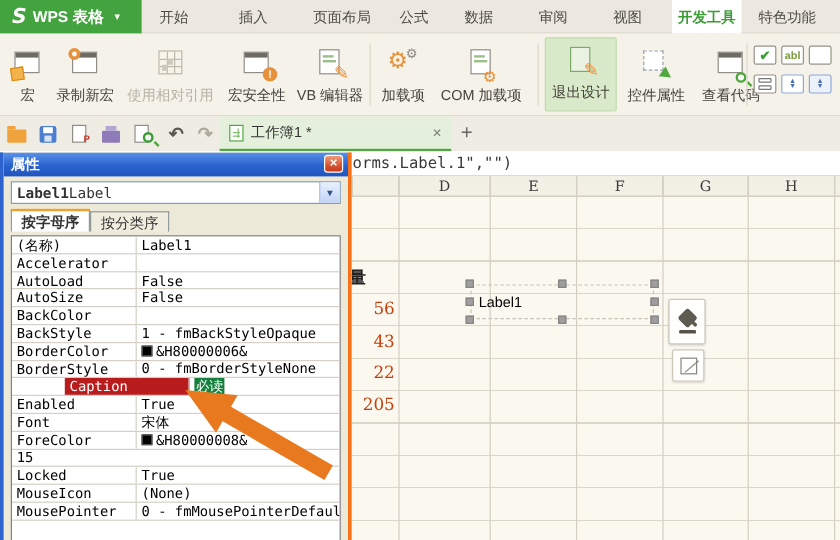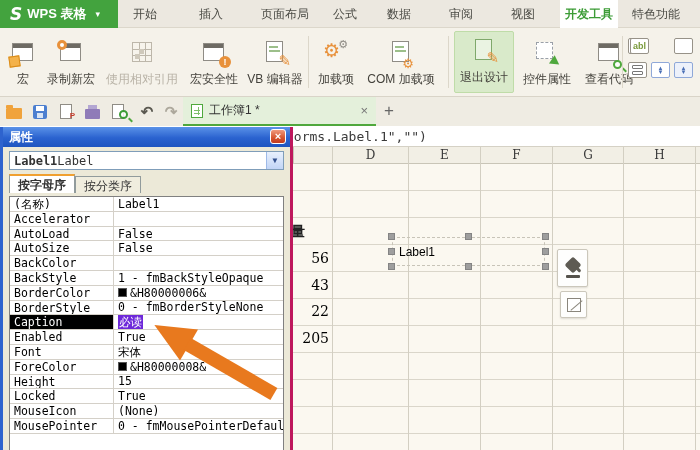--- a/index.html
+++ b/index.html
@@ -79,51 +79,51 @@
 
   
   .fbar { left:0; top:126px; width:700px; height:21px; background:#fff; border-bottom:1px solid #D5D1C5; }
   .ftext { left:286px; top:129px; font-family:"DejaVu Sans Mono",monospace; font-size:13px; color:#3a3a3a; }
 
   
   .colhead { top:147px; height:17px; background:#F2EFE5; border-left:1px solid #C9C5B7; border-bottom:1px solid #C9C5B7; text-align:center; font-family:"DejaVu Serif",serif; font-size:12px; color:#3a3a3a; line-height:16px; }
   .gridarea { left:293px; top:164px; width:407px; height:286px; background:
       repeating-linear-gradient(180deg, transparent 0 26px, #DAD6CA 26px 27px); }
   .vline { top:147px; width:1px; height:303px; background:#D3CFC2; }
-  .cellnum { width:60px; text-align:right; font-family:"DejaVu Serif",serif; font-size:14px; color:#000000; height:27px; line-height:27px; }
+  .cellnum { width:60px; text-align:right; font-family:"DejaVu Serif",serif; font-size:14px; color:#c2410c; height:27px; line-height:27px; }
   .hanchar { font-family:"DejaVu Serif",serif; font-size:14px; font-weight:bold; color:#222; }
 
   
   .labelctl { left:392px; top:237px; width:153px; height:29px; border:1px dashed #C8C4B8; background:transparent; }
   .labelctl .txt { position:absolute; left:6px; top:7px; font-size:12px; color:#000; }
   .handle { position:absolute; width:7px; height:7px; background:#9E9E9E; border:1px solid #848484; }
   
   .fbtn { background:#FEFEFD; border:1px solid #CBC7BB; border-radius:2px; box-shadow:0 1px 2px rgba(0,0,0,.12); display:flex; flex-direction:column; align-items:center; justify-content:center; }
   .bucket { width:12px; height:12px; background:#5E5B53; transform:rotate(45deg); border-radius:2px; position:relative; }
   .bucket::after { content:""; position:absolute; right:-4px; top:4px; width:6px; height:3px; background:#5E5B53; border-radius:0 2px 2px 0; }
   .bucketline { width:14px; height:3px; background:#55524B; margin-top:4px; border-radius:1px; }
   .sqslash { width:14px; height:14px; border:1px solid #8A867C; position:relative; background:#fff; }
   .sqslash::after { content:""; position:absolute; left:1px; top:6px; width:15px; height:1px; background:#8A867C; transform:rotate(-40deg); }
 
   
-  .panel { left:0; top:127px; width:293px; height:323px; border-left:3px solid #2E63CE; border-right:3px solid #be185d; background:#ECE9D8; overflow:hidden; }
+  .panel { left:0; top:127px; width:293px; height:323px; border-left:3px solid #2E63CE; border-right:3px solid #f97316; background:#ECE9D8; overflow:hidden; }
   .ptitle { left:0; top:0; width:287px; height:20px; background:linear-gradient(180deg,#5A92E8 0%,#2A62CF 55%,#1E55C0 100%); color:#fff; font-weight:bold; display:flex; align-items:center; padding:0 6px; }
   .pclose { position:absolute; right:4px; top:2px; width:16px; height:15px; background:linear-gradient(180deg,#F09A7E,#D6552F 60%,#C33B1F); border:1px solid #fff; border-radius:3px; color:#fff; font-size:11px; font-weight:bold; text-align:center; line-height:13px; }
   .combo { left:6px; top:24px; width:275px; height:19px; background:#fff; border:1px solid #7F9DB9; display:flex; align-items:center; padding-left:4px; font-family:"DejaVu Sans Mono",monospace; font-size:12px; }
   .combo .objname { font-weight:bold; }
   .combo .arrowbtn { margin-left:auto; width:17px; height:17px; background:linear-gradient(180deg,#E8F0FD,#C2D5F6); border-left:1px solid #9EBAE8; display:flex; align-items:center; justify-content:center; color:#33508D; font-size:8px; }
   .ptabs { left:6px; top:47px; height:19px; display:flex; align-items:flex-end; }
   .ptab { border:1px solid #919B9C; border-bottom:none; background:#F0EDDE; padding:1px 8px 2px; height:17px; font-size:12px; }
   .ptab.active { background:#fff; border-top:2px solid #F0A030; height:19px; font-size:12px;font-weight:bold; }
   .pgrid { left:6px; top:69px; width:275px; height:258px; background:#fff; border:1px solid #808080; overflow:hidden; font-family:"DejaVu Sans Mono",monospace; font-size:11.5px; color:#000; }
   .prow { display:flex; height:14.8px; border-bottom:1px solid #D4D0C8; align-items:center; }
   .pname { width:104px; padding-left:4px; border-right:1px solid #D4D0C8; height:100%; line-height:14px; overflow:hidden; white-space:nowrap; }
   .pval  { flex:1; padding-left:4px; line-height:14px; display:flex; align-items:center; gap:3px; overflow:hidden; white-space:nowrap; }
-  .prow.sel .pname { background:#000000; color:#fff; }
-  .selval { background:#6d28d9; color:#fff; padding:0 1px; }
+  .prow.sel .pname { background:#b91c1c; color:#fff;margin-left:44px; }
+  .selval { background:#15803d; color:#fff; padding:0 1px; }
   .swatch { display:inline-block; width:9px; height:9px; border:1px solid #555; flex:0 0 auto; }
   .swatch.w { background:#fff; } .swatch.b { background:#000; }
 
   
   .arrow { left:145px; top:342px; width:140px; height:36px; transform:rotate(30deg); z-index:60; }
   .arrow .head { position:absolute; left:0; top:0; width:0; height:0; border-right:40px solid #E8791E; border-top:18px solid transparent; border-bottom:18px solid transparent; }
   .arrow .shaft { position:absolute; left:38px; top:11px; width:100px; height:14px; background:#E8791E; }
 
   .z20 { z-index:20; } .z30 { z-index:30; }
 </style>
@@ -243,21 +243,21 @@
       <span class="win"></span>
       <span class="mag" style="right:2px;bottom:-2px;"></span>
     </span>
   <span>查看代码</span>
 </div>
 <div class="abs rsep" style="left:622px;"></div>
 
 <div class="abs mini" style="left:628px;top:38px;">
     <span class="chk">✔</span>
   </div>
-<div class="abs mini" style="left:630px;top:38px;color:#7A9A3B;font-weight:bold;">
+<div class="abs mini" style="left:651px;top:38px;color:#7A9A3B;font-weight:bold;">
     <span>abl</span>
   </div>
 <div class="abs mini" style="left:674px;top:38px;"></div>
 <div class="abs mini" style="left:628px;top:62px;">
     <span class="stack2">
       <i></i>
       <i></i>
     </span>
   </div>
 <div class="abs mini blue" style="left:651px;top:62px;">
@@ -421,21 +421,20 @@
         <div class="pval">宋体</div>
       </div>
     <div class="prow">
         <div class="pname">ForeColor</div>
         <div class="pval">
           <span class="swatch b"></span>
           <span>&amp;H80000008&amp;</span>
         </div>
       </div>
     <div class="prow">
-        <div class="pname">Height</div>
         <div class="pval">15</div>
       </div>
     <div class="prow">
         <div class="pname">Locked</div>
         <div class="pval">True</div>
       </div>
     <div class="prow">
         <div class="pname">MouseIcon</div>
         <div class="pval">(None)</div>
       </div>

